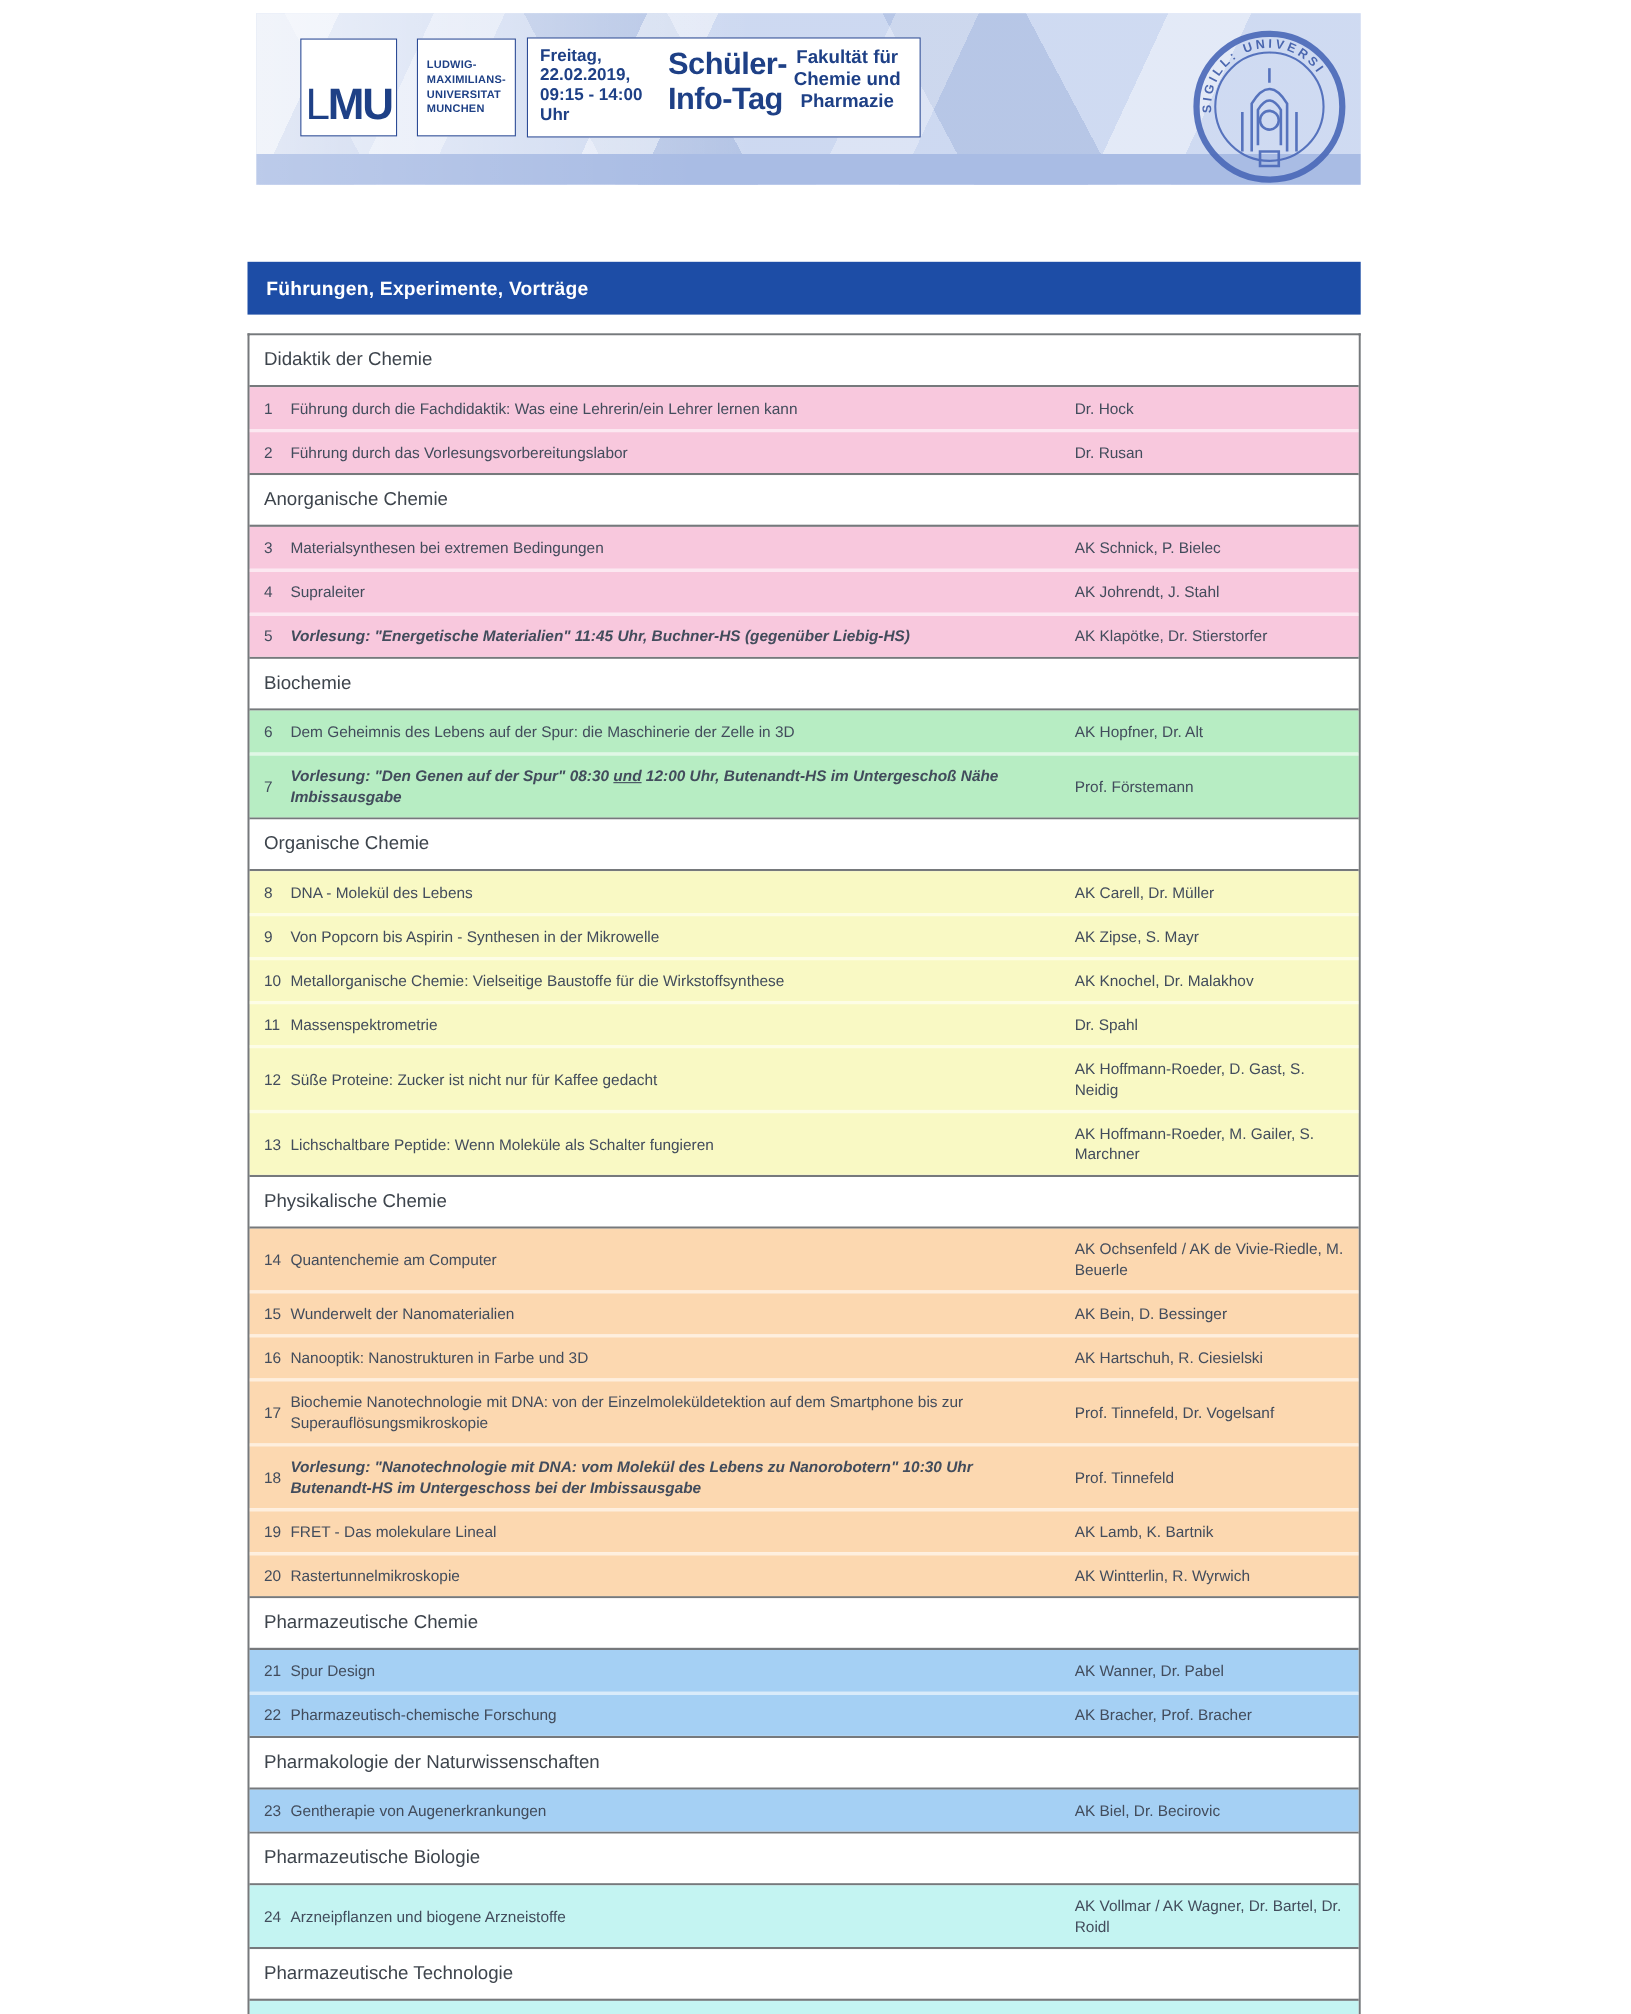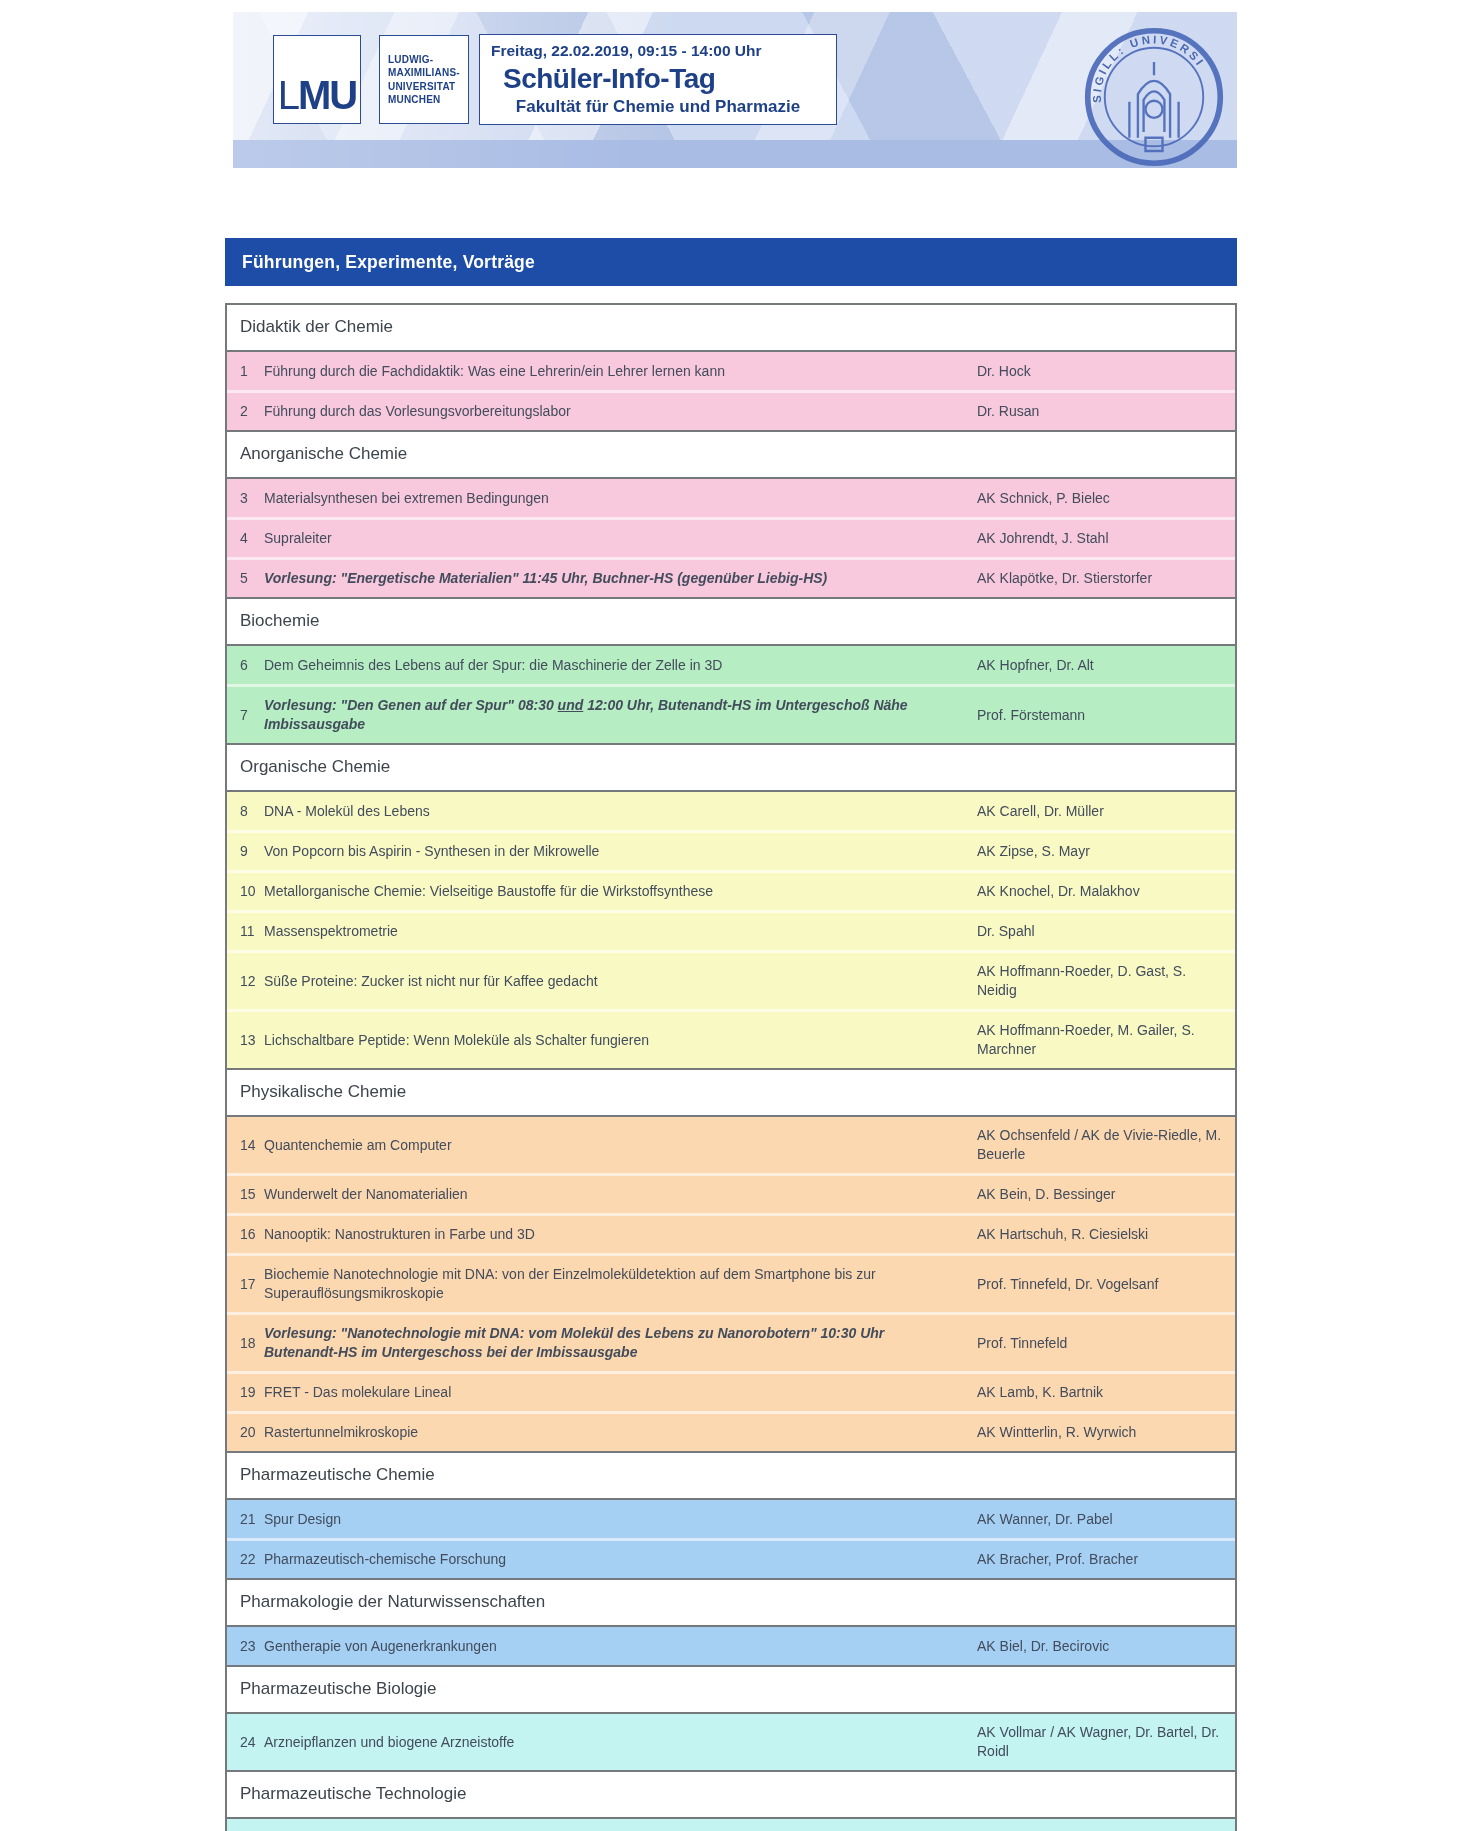--- a/index.html
+++ b/index.html
@@ -35,21 +35,21 @@
   }
   .hbox{
     position:absolute; top:23px; background:#fff;
     border:1px solid #2c4b96; color:#1e4086; box-sizing:border-box;
   }
   .logo-box{left:40px; width:88px; height:89px; display:flex; align-items:flex-end; justify-content:center; padding-bottom:5px;}
   .logo-box .lmu-l{font-size:40px; font-weight:400; letter-spacing:-2px;}
   .logo-box .lmu-mu{font-size:40px; font-weight:700; letter-spacing:-2px;}
   .univ-box{left:146px; width:90px; height:89px; display:flex; flex-direction:column; justify-content:center; padding-left:8px;}
   .univ-box div{font-size:10px; font-weight:700; line-height:13.5px; letter-spacing:.2px;}
-  .title-box{left:246px; top:22px; width:358px; height:91px; padding:7px 11px; display:flex; flex-direction:column; justify-content:space-between;}
+  .title-box{left:246px; top:22px; width:358px; height:91px; padding:7px 11px; display:flex; flex-direction:row; justify-content:space-between;}
   .title-box .l1{font-size:15.5px; font-weight:700;}
   .title-box .l2{font-size:28px; font-weight:700; letter-spacing:-.5px;margin-left:12px;}
   .title-box .l3{font-size:17px; font-weight:700;text-align:center;}
   .seal{position:absolute; right:12px; top:14px; width:142px; height:142px; opacity:.9;}
 
   
   .banner{
     margin-top:70px; height:48px; background:#1d4da6; color:#fff;
     display:flex; align-items:center; padding-left:17px; box-sizing:border-box;
     font-size:17.5px; font-weight:700; letter-spacing:.2px;

